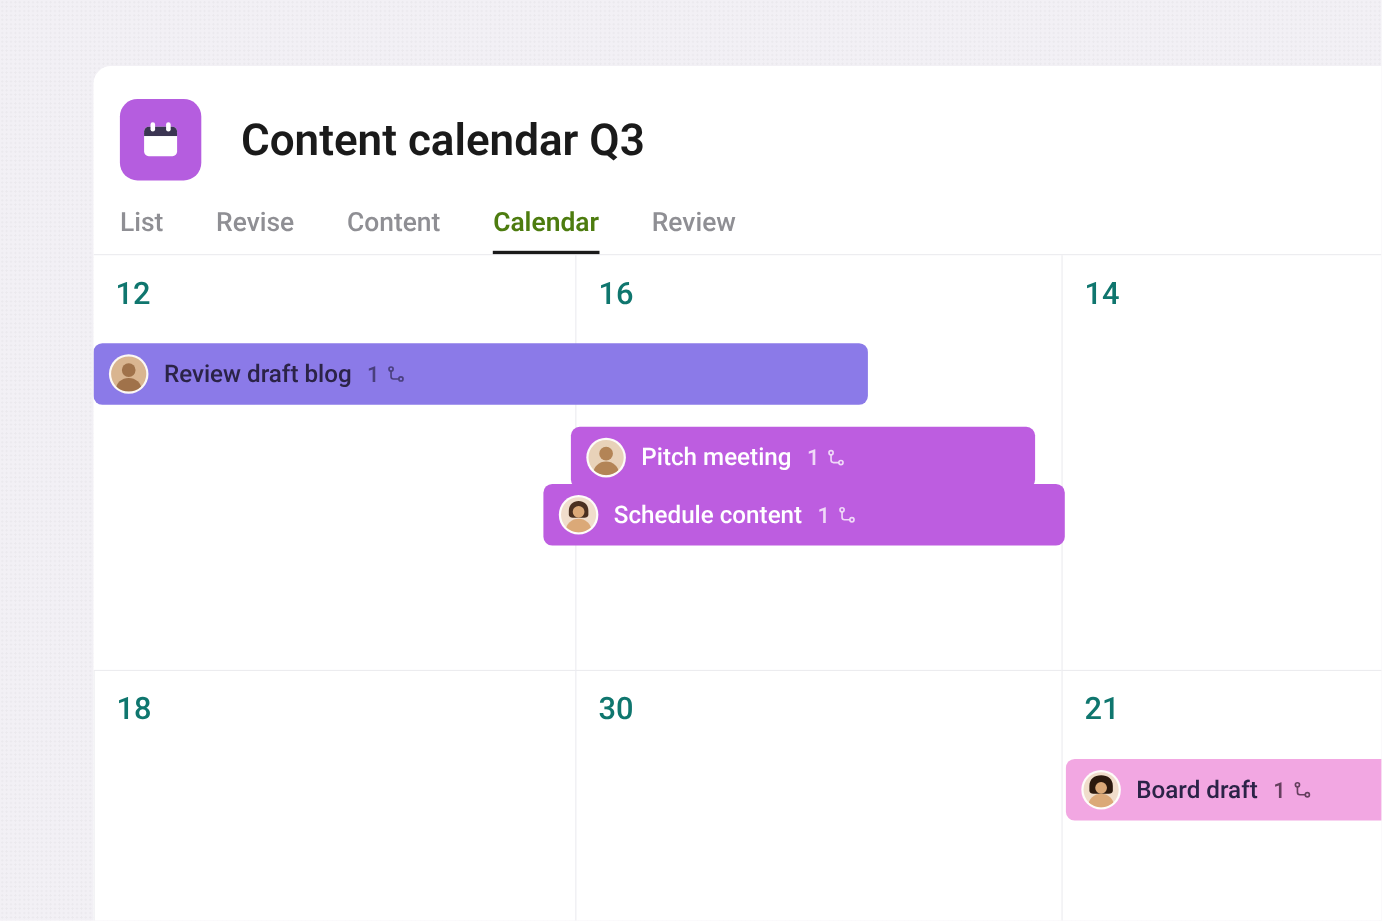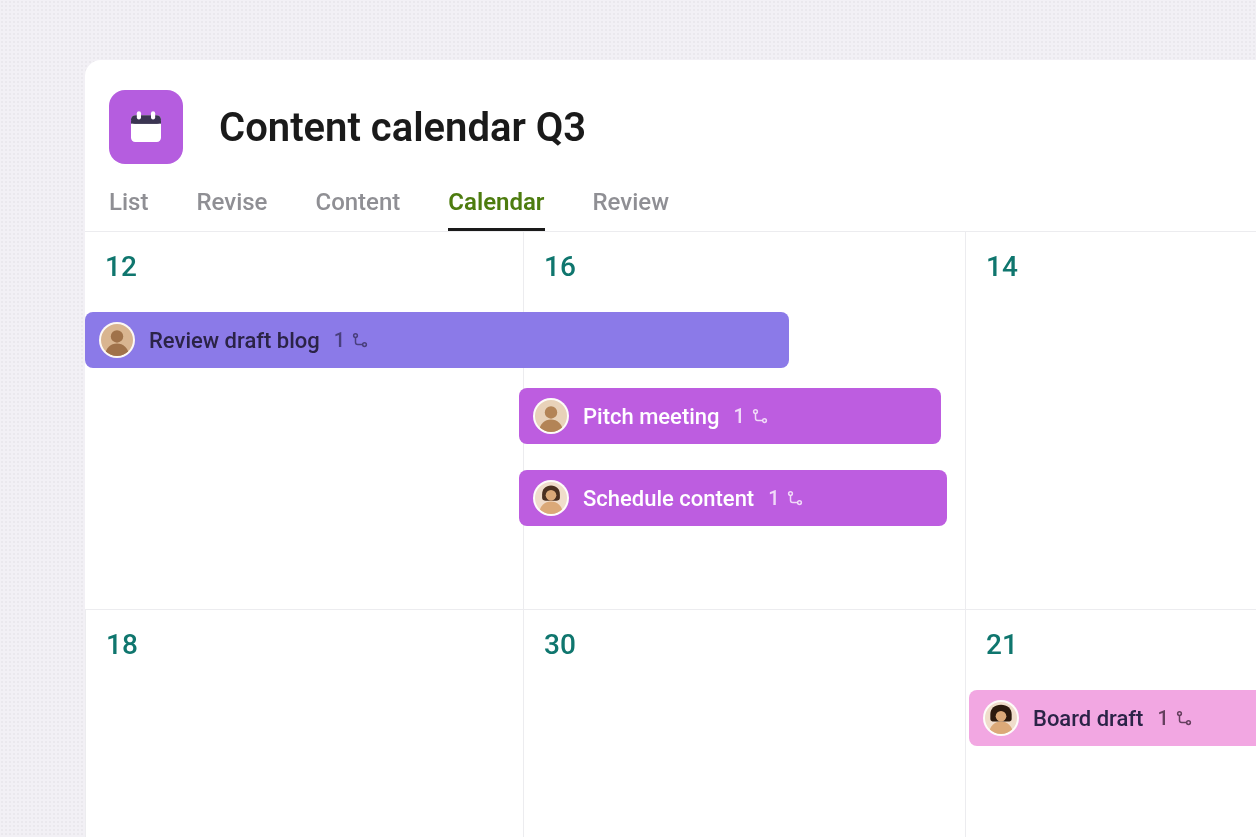--- a/index.html
+++ b/index.html
@@ -223,21 +223,21 @@
       <span class="sub-count">
         <span>1</span>
         <svg viewBox="0 0 24 24" fill="none" stroke="currentColor" stroke-width="2">
           <circle cx="6" cy="6" r="2.5"></circle>
             <circle cx="18" cy="18" r="2.5"></circle>
             <path d="M6 8.5V15a3 3 0 0 0 3 3h6.5"></path>
         </svg>
       </span>
     </div>
 
-    <div class="event purple" style="left:434px; top:208px; width:428px;margin-top:30px;">
+    <div class="event purple" style="left:409px; top:208px; width:474px;">
       <div class="avatar" style="background:#f0ddcb;">
         <svg viewBox="0 0 36 36">
             <path d="M8 14c0-6 4-10 10-10s10 4 10 10v4c0 2-2 3-4 3H12c-2 0-4-1-4-3z" fill="#4a3020"></path>
             <circle cx="18" cy="15" r="6" fill="#dba978"></circle>
             <ellipse cx="18" cy="34" rx="13" ry="12" fill="#dba978"></ellipse>
           </svg>
       </div>
       <span class="event-title">Schedule content</span>
       <span class="sub-count">
         <span>1</span>

